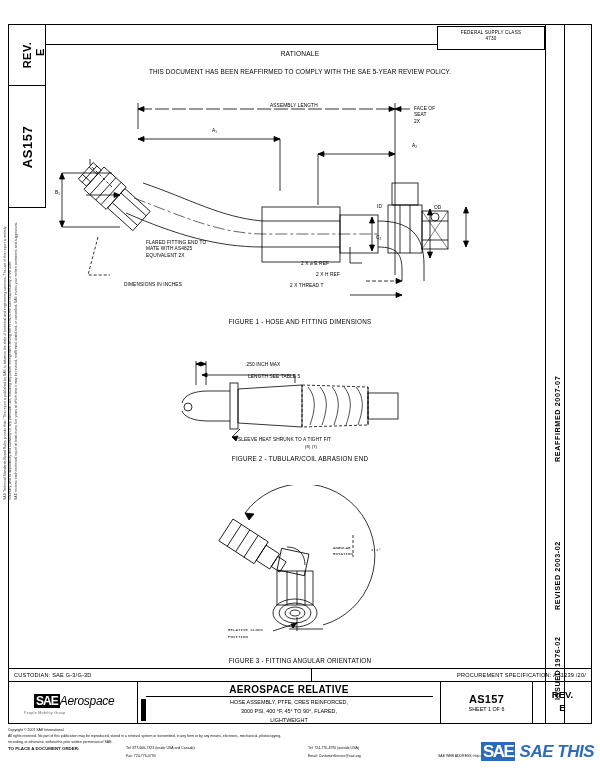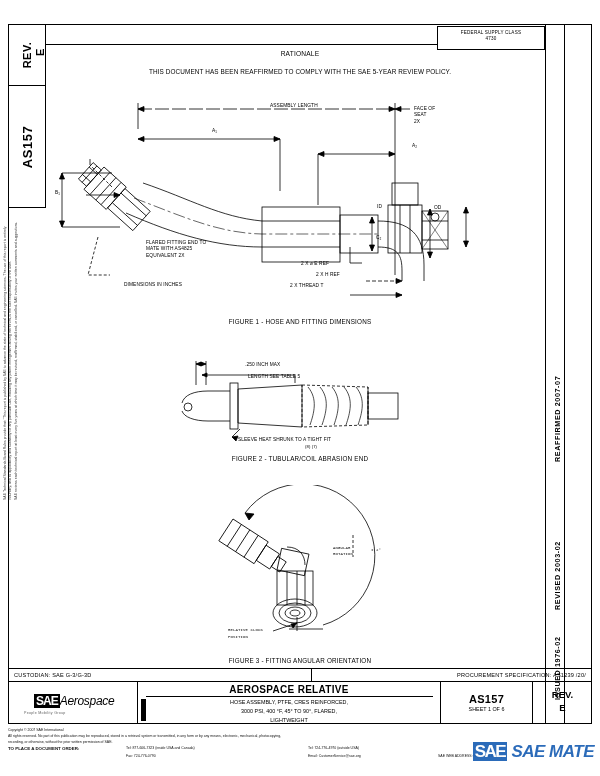--- a/index.html
+++ b/index.html
@@ -385,16 +385,16 @@
     </div>
     <div class="f-row" style="height:8px;">
       <span class="f-col2">Fax: 724-776-0790</span>
       <span class="f-col3">Email: CustomerService@sae.org</span>
       <span style="position:absolute;left:430px;top:0;">SAE WEB ADDRESS: http://www.sae.org</span>
     </div>
   </div>
 
   <div class="watermark">
     <span class="wm-sae">SAE</span>
-    <span>SAE MATE</span>
+    <span>SAE THIS</span>
   </div>
 
 </div>
 
 </body></html>

